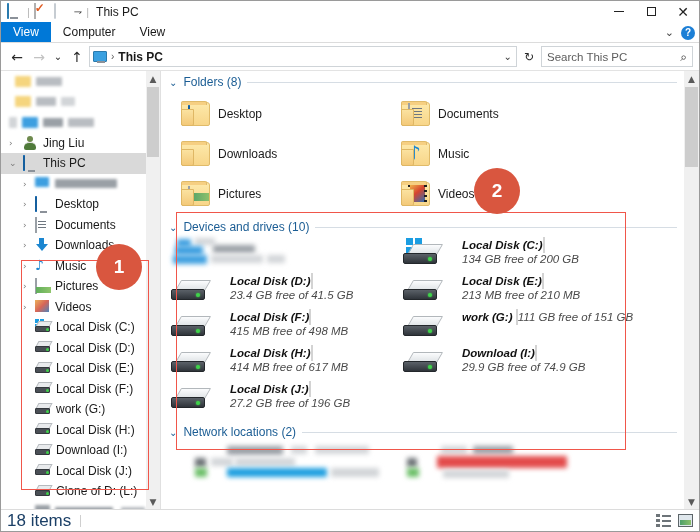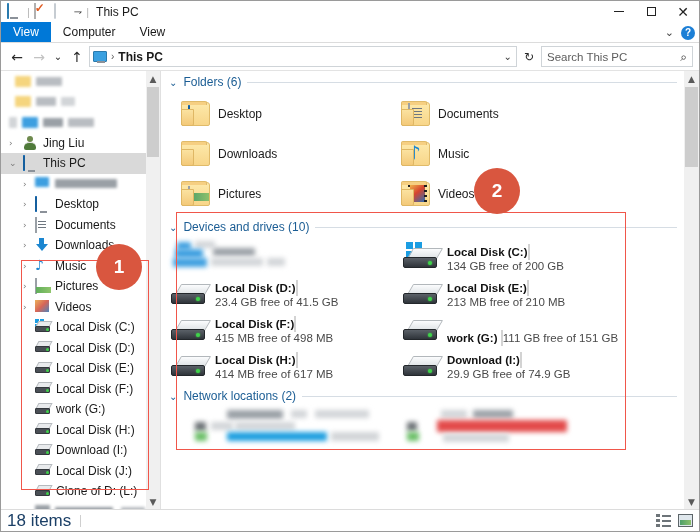--- a/index.html
+++ b/index.html
@@ -212,21 +212,21 @@
      background:linear-gradient(90deg,#4e9f6a,#8cc06b);}
   .f-vid{width:19px;height:17px;background:#2f2f2f;position:relative;overflow:hidden;}
   .f-vid::before{content:'';position:absolute;left:2px;top:0;width:15px;height:17px;
      background:linear-gradient(140deg,#f0b24a,#d6452f 45%,#2d6fb4);}
   .f-vid::after{content:'';position:absolute;left:0;top:0;width:19px;height:17px;
      background:repeating-linear-gradient(180deg,#1e1e1e 0 2px,transparent 2px 5px);
      -webkit-mask:linear-gradient(90deg,#000 0 2.5px,transparent 2.5px calc(100% - 2.5px),#000 calc(100% - 2.5px) 100%);
      mask:linear-gradient(90deg,#000 0 2.5px,transparent 2.5px calc(100% - 2.5px),#000 calc(100% - 2.5px) 100%);}
 
   .drives-grid { display:flex; flex-wrap:wrap; padding:2px 0 4px 10px; }
-  .drive-item { width:232px; height:36px; display:flex; align-items:flex-end; gap:4px; }
+  .drive-item { width:232px; height:36px; display:flex; gap:19px;font-style:italic; }
   .drive-big { width:40px; height:30px; position:relative; flex:0 0 40px; margin-bottom:2px;}
   .drive-big .top3 { position:absolute; left:7px; top:6px; width:30px; height:11px;
       background:linear-gradient(180deg,#fbfcfd,#dfe3e6); border:1px solid #b2b7bb;
       transform: skewX(-30deg); border-radius:1px;}
   .drive-big .front3{ position:absolute; left:0px; top:15px; width:34px; height:11px;
       background:linear-gradient(180deg,#5b6168,#2f343a); border:1px solid #23272b; border-radius:2px;}
   .drive-big .led3 { position:absolute; left:25px; top:19px; width:4px; height:4px;
       background:#3fd24a; border-radius:50%; box-shadow:0 0 2px #3fd24a;}
   .drive-big .winflag { position:absolute; left:3px; top:0px; width:16px; height:15px; background:#1b9de2;}
   .drive-big .winflag::before{content:'';position:absolute;left:7px;top:0;width:2px;height:15px;background:#fff;}
@@ -496,21 +496,21 @@
         <div class="sb-arrow">▲</div>
         <div class="sb-thumb" style="top:16px;height:70px;"></div>
         <div class="sb-arrow" style="position:absolute;bottom:0;width:14px;">▼</div>
       </div>
     </div>
 
     <div class="main">
 
       <div class="group-hdr">
         <span class="group-chev">⌄</span>
-        <span class="group-title">Folders (6)</span>
+        <span class="group-title">Folders (8)</span>
         <span class="group-rule"></span>
       </div>
 
       <div class="folders-grid">
         <div class="folder-item">
           <span class="folder-ico">
             <i class="back"></i>
               <i class="tab"></i>
               <span class="inner"><span class="f-desktop"></span></span>
               <i class="front"></i>
@@ -676,20 +676,33 @@
               <i class="led3"></i>
             </span>
           <span class="drive-info">
             <span class="drive-name">Download (I:)</span>
             <span class="bar-track">
               <span class="bar-fill" style="width: 39%;"></span></span>
             <span class="drive-free">29.9 GB free of 74.9 GB</span>
           </span>
         </div>
 
+        <div class="drive-item">
+          <span class="drive-big">
+            <i class="top3"></i>
+              <i class="front3"></i>
+              <i class="led3"></i>
+            </span>
+          <span class="drive-info">
+            <span class="drive-name">Local Disk (J:)</span>
+            <span class="bar-track">
+              <span class="bar-fill" style="width: 86%;"></span></span>
+            <span class="drive-free">27.2 GB free of 196 GB</span>
+          </span>
+        </div>
 
       </div>
 
       <div class="group-hdr" style="padding-top:3px;">
         <span class="group-chev">⌄</span>
         <span class="group-title">Network locations (2)</span>
         <span class="group-rule"></span>
       </div>
 
       <div class="net-grid">

